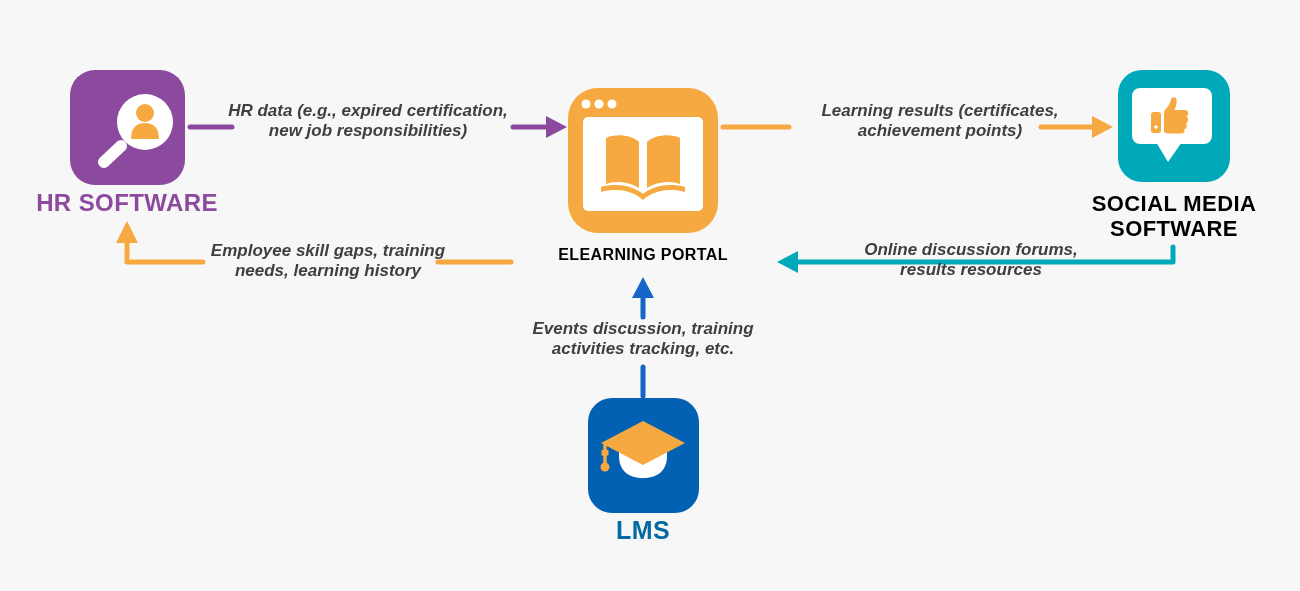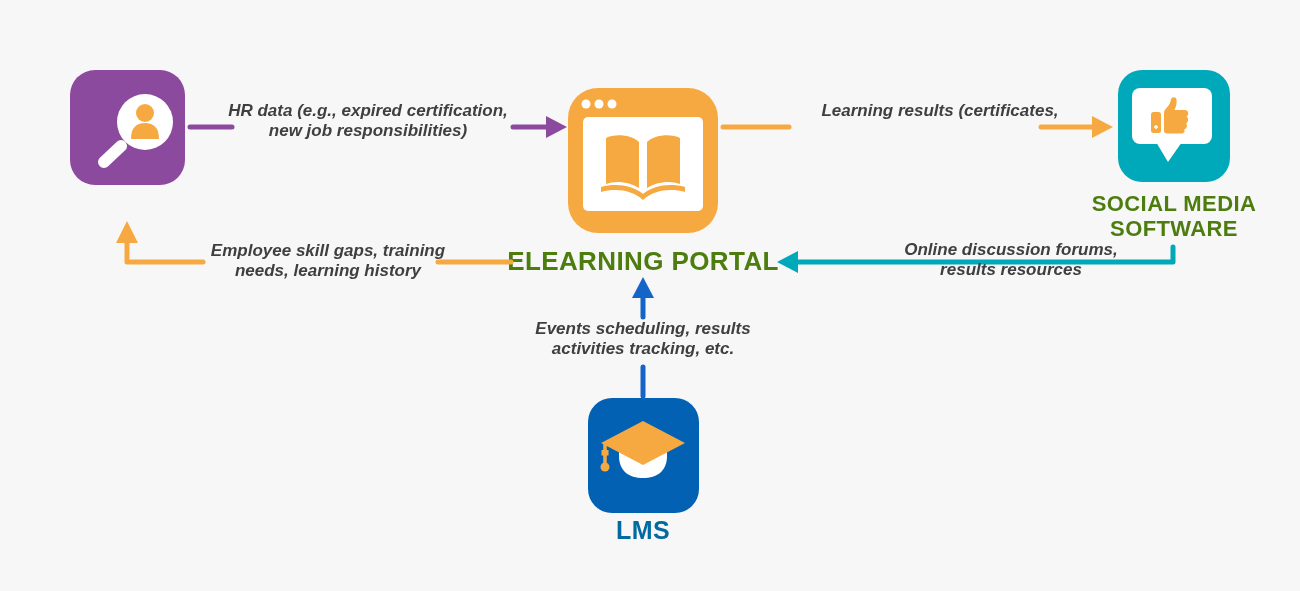--- a/index.html
+++ b/index.html
@@ -8,33 +8,33 @@
     background:#f7f7f7; overflow:hidden;
     font-family:"Liberation Sans", sans-serif;
   }
   .node-icon { position:absolute; }
   .node-label {
     position:absolute; transform:translateX(-50%);
     font-weight:bold; text-align:center; white-space:nowrap;
     letter-spacing:0.4px;
   }
   .label-hr     { left:127px;  top:189px; font-size:24px; color:#8c4a9e; }
-  .label-portal { left:643px;  top:246px; font-size:26px; color:#4d7c0f; }
-  .label-social { left:1174px; top:191px; font-size:22px; color:#4d7c0f; line-height:25px; }
+  .label-portal { left:643px;  top:246px; font-size:16px; color:#000000; }
+  .label-social { left:1174px; top:191px; font-size:22px; color:#000000; line-height:25px; }
   .label-lms    { left:643px;  top:516px; font-size:25px; color:#0369a1; }
   .label-line { display:block; }
   .flow-label {
     position:absolute; transform:translateX(-50%);
     font-style:italic; font-weight:bold; color:#3f3f41;
     font-size:17px; line-height:20px; text-align:center; white-space:nowrap;
   }
   .flow-1 { left:368px; top:101px; }
   .flow-2 { left:916px; top:101px;margin-left:24px; }
   .flow-3 { left:320px; top:241px;margin-left:8px; }
-  .flow-4 { left:971px; top:240px;margin-left:40px; }
+  .flow-4 { left:971px; top:240px; }
   .flow-5 { left:643px; top:319px; }
   .arrows { position:absolute; left:0; top:0; pointer-events:none; }
 </style>
 </head>
 <body>
 
 <div class="canvas">
 
   <svg class="node-icon" style="left:70px; top:70px;" width="115" height="115" viewBox="0 0 115 115">
     <rect x="0" y="0" width="115" height="115" rx="25" fill="#8c4a9e"></rect>
@@ -73,20 +73,21 @@
     <rect x="0" y="0" width="111" height="115" rx="24" fill="#0361b4"></rect>
     <path d="M 31 50 L 31 58 C 31 73 41 80 55 80 C 69 80 79 73 79 58 L 79 50 Z" fill="#ffffff"></path>
     <polygon points="55,23 97,45 55,67 13,45" fill="#f7a941"></polygon>
     <g>
       <line x1="17" y1="46" x2="17" y2="66" stroke="#f7a941" stroke-width="3.5"></line>
       <rect x="13.5" y="52" width="7" height="5.5" fill="#f7a941"></rect>
       <circle cx="17" cy="69" r="4.5" fill="#f7a941"></circle>
     </g>
   </svg>
 
+  <div class="node-label label-hr">HR SOFTWARE</div>
 
   <div class="node-label label-portal">ELEARNING PORTAL</div>
 
   <div class="node-label label-social">
     <span class="label-line">SOCIAL MEDIA</span>
     <span class="label-line">SOFTWARE</span>
   </div>
 
   <div class="node-label label-lms">LMS</div>
 
@@ -122,30 +123,31 @@
     </g>
   </svg>
 
   <div class="flow-label flow-1">
     <span class="label-line">HR data (e.g., expired certification,</span>
     <span class="label-line">new job responsibilities)</span>
   </div>
 
   <div class="flow-label flow-2">
     <span class="label-line">Learning results (certificates,</span>
+    <span class="label-line">achievement points)</span>
   </div>
 
   <div class="flow-label flow-3">
     <span class="label-line">Employee skill gaps, training</span>
     <span class="label-line">needs, learning history</span>
   </div>
 
   <div class="flow-label flow-4">
     <span class="label-line">Online discussion forums,</span>
     <span class="label-line">results resources</span>
   </div>
 
   <div class="flow-label flow-5">
-    <span class="label-line">Events scheduling, results</span>
+    <span class="label-line">Events discussion, training</span>
     <span class="label-line">activities tracking, etc.</span>
   </div>
 
 </div>
 
 </body></html>

